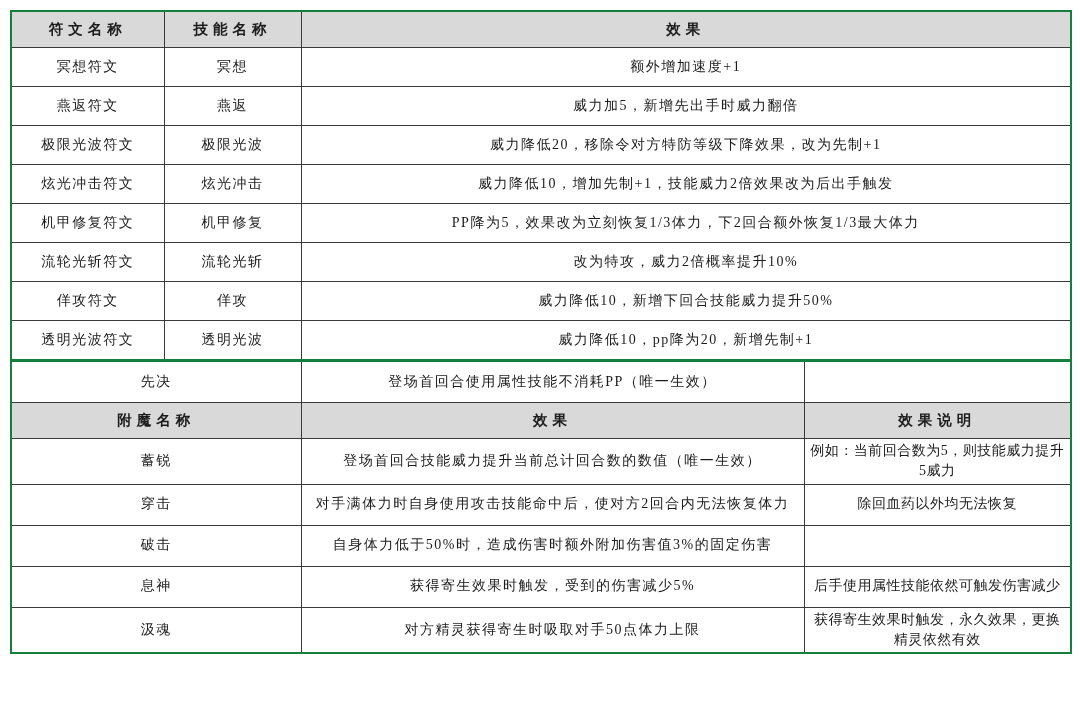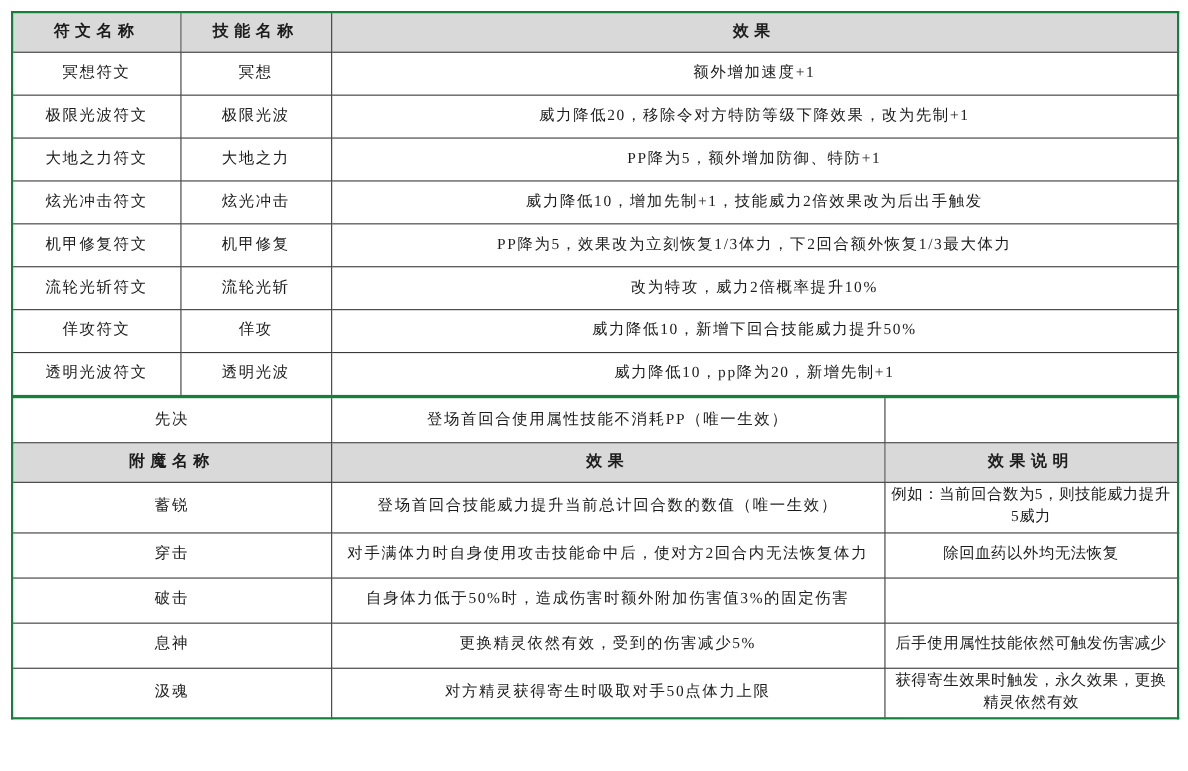--- a/index.html
+++ b/index.html
@@ -66,28 +66,28 @@
       <th>符文名称</th>
       <th>技能名称</th>
       <th>效果</th>
     </tr>
     <tr>
       <td>冥想符文</td>
       <td>冥想</td>
       <td>额外增加速度+1</td>
     </tr>
     <tr>
+      <td>燕返符文</td>
+      <td>燕返</td>
+      <td>威力加5，新增先出手时威力翻倍</td>
+    </tr>
+    <tr>
       <td>极限光波符文</td>
       <td>极限光波</td>
       <td>威力降低20，移除令对方特防等级下降效果，改为先制+1</td>
-    </tr>
-    <tr>
-      <td>大地之力符文</td>
-      <td>大地之力</td>
-      <td>PP降为5，额外增加防御、特防+1</td>
     </tr>
     <tr>
       <td>炫光冲击符文</td>
       <td>炫光冲击</td>
       <td>威力降低10，增加先制+1，技能威力2倍效果改为后出手触发</td>
     </tr>
     <tr>
       <td>机甲修复符文</td>
       <td>机甲修复</td>
       <td>PP降为5，效果改为立刻恢复1/3体力，下2回合额外恢复1/3最大体力</td>
@@ -137,21 +137,21 @@
       <td>对手满体力时自身使用攻击技能命中后，使对方2回合内无法恢复体力</td>
       <td class="note">除回血药以外均无法恢复</td>
     </tr>
     <tr>
       <td>破击</td>
       <td>自身体力低于50%时，造成伤害时额外附加伤害值3%的固定伤害</td>
       <td class="note"></td>
     </tr>
     <tr>
       <td>息神</td>
-      <td>更换精灵依然有效，受到的伤害减少5%</td>
+      <td>获得寄生效果时触发，受到的伤害减少5%</td>
       <td class="note">后手使用属性技能依然可触发伤害减少</td>
     </tr>
     <tr>
       <td>汲魂</td>
       <td>对方精灵获得寄生时吸取对手50点体力上限</td>
       <td class="note">获得寄生效果时触发，永久效果，更换精灵依然有效</td>
     </tr>
   </tbody>
     </table>
 

